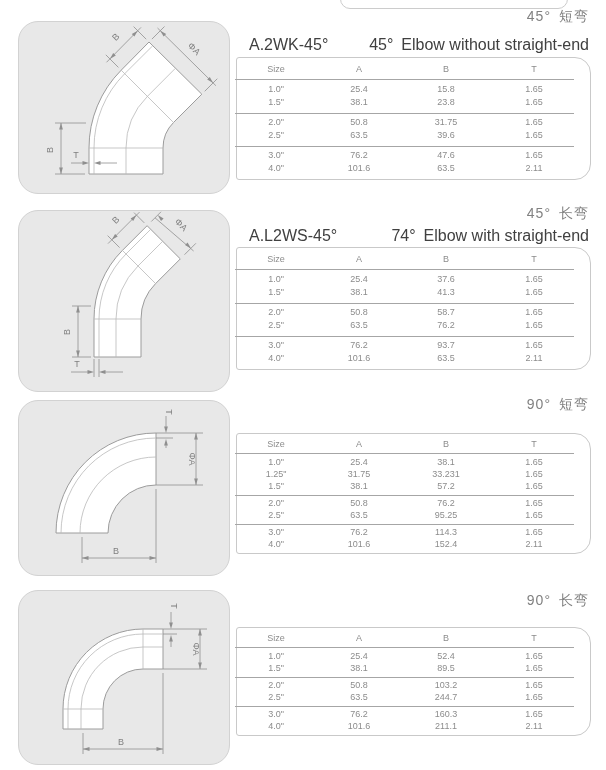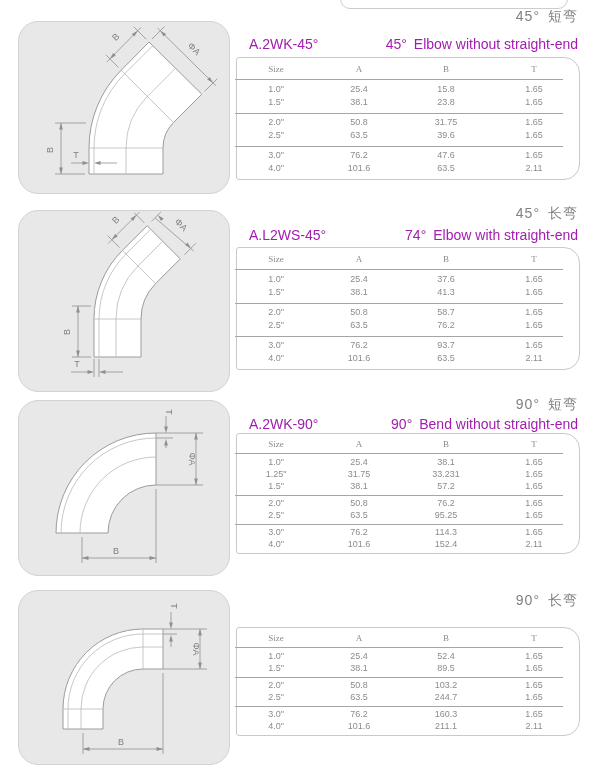--- a/index.html
+++ b/index.html
@@ -5,30 +5,30 @@
   html,body{margin:0;padding:0;background:#ffffff;}
   .page{position:relative;width:606px;height:770px;overflow:hidden;background:#fff;
         font-family:"Liberation Sans",sans-serif;-webkit-font-smoothing:antialiased;}
   .prev-fragment{position:absolute;left:340px;top:-5px;width:226px;height:12px;
         border:1px solid #cccccc;border-radius:0 0 10px 10px;background:#fff;}
   #sections{position:absolute;left:0;top:0;width:606px;}
   .sec{position:relative;width:606px;}
   .panel{position:absolute;left:18px;width:212px;background:#e8e8e8;
          border:1px solid #d2d2d2;border-radius:20px;box-sizing:border-box;}
   .panel svg{display:block;}
-  .right{position:absolute;left:236px;top:0;width:344px;height:100%;}
+  .right{position:absolute;left:236px;top:0;width:344px;height:100%;padding-left:11px;}
   .cn-title{position:absolute;right:2px;font-size:14px;color:#818181;letter-spacing:1px;white-space:pre;}
   .sub{position:absolute;left:0;right:0;display:flex;justify-content:space-between;
-       font-size:14px;color:#a21caf;white-space:pre;}
+       font-size:16px;color:#404040;white-space:pre;}
   .model{padding-left:13px;}
   .en-title{padding-right:2px;}
   .tbl{position:absolute;left:0;right:0;background:#fff;border:1px solid #c9c9c9;
        border-radius:3px 16px 16px 3px;box-sizing:border-box;}
   .thead{display:grid;grid-template-columns:78px 88px 86px 90px;height:22px;
-         align-items:center;position:relative;font-family:Liberation Serif, serif;}
+         align-items:center;position:relative;}
   .thead::after{content:'';position:absolute;left:-2px;right:16px;bottom:0;height:1px;background:#a6a6a6;}
   .tgroup{position:relative;padding:3px 0 4px;}
   .tgroup + .tgroup::before{content:'';position:absolute;left:-2px;right:16px;top:0;height:1px;background:#a6a6a6;}
   .trow{display:grid;grid-template-columns:78px 88px 86px 90px;line-height:13px;}
   .th,.td{text-align:center;font-size:9px;color:#8c8c8c;}
   .compact .thead{height:20px;}
   .compact .trow{line-height:12px;}
   .compact .tgroup{padding:2px 0 3px;}
 </style>
 </head>
@@ -242,24 +242,20 @@
 <line x1="63" y1="136" x2="63" y2="162" stroke="#8f8f8f" stroke-width="0.8"></line>
             <line x1="137" y1="88" x2="137" y2="162" stroke="#8f8f8f" stroke-width="0.8"></line>
             <line x1="63" y1="157" x2="137" y2="157" stroke="#8f8f8f" stroke-width="0.8"></line>
             <polygon points="63.0,157.0 69.5,158.9 69.5,155.1" fill="#8f8f8f"></polygon>
             <polygon points="137.0,157.0 130.5,155.1 130.5,158.9" fill="#8f8f8f"></polygon>
 <text x="97" y="153" text-anchor="middle" font-size="9" fill="#7f7f7f">B</text>
 </svg>
         </div>
     <div class="right">
       <div class="cn-title" style="top:11px">90° 短弯</div>
-      <div class="sub" style="top:31px">
-        <span class="model">A.2WK-90°</span>
-        <span class="en-title">90° Bend without straight-end</span>
-      </div>
       <div class="tbl compact" style="top:48px">
         <div class="thead">
               <div class="th">Size</div>
               <div class="th">A</div>
               <div class="th">B</div>
               <div class="th">T</div>
             </div>
         <div class="tgroup">
               <div class="trow">
                 <div class="td">1.0"</div>

